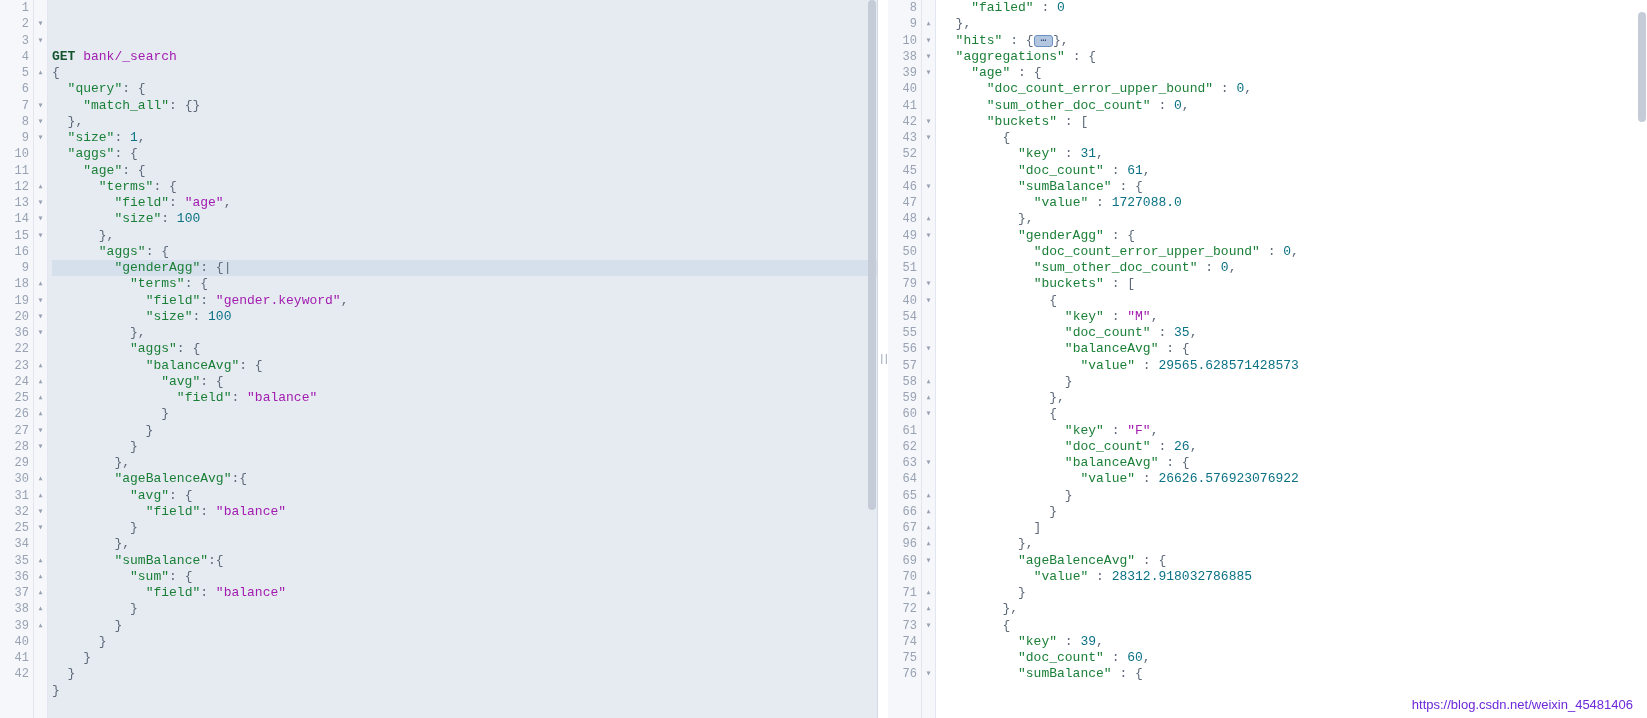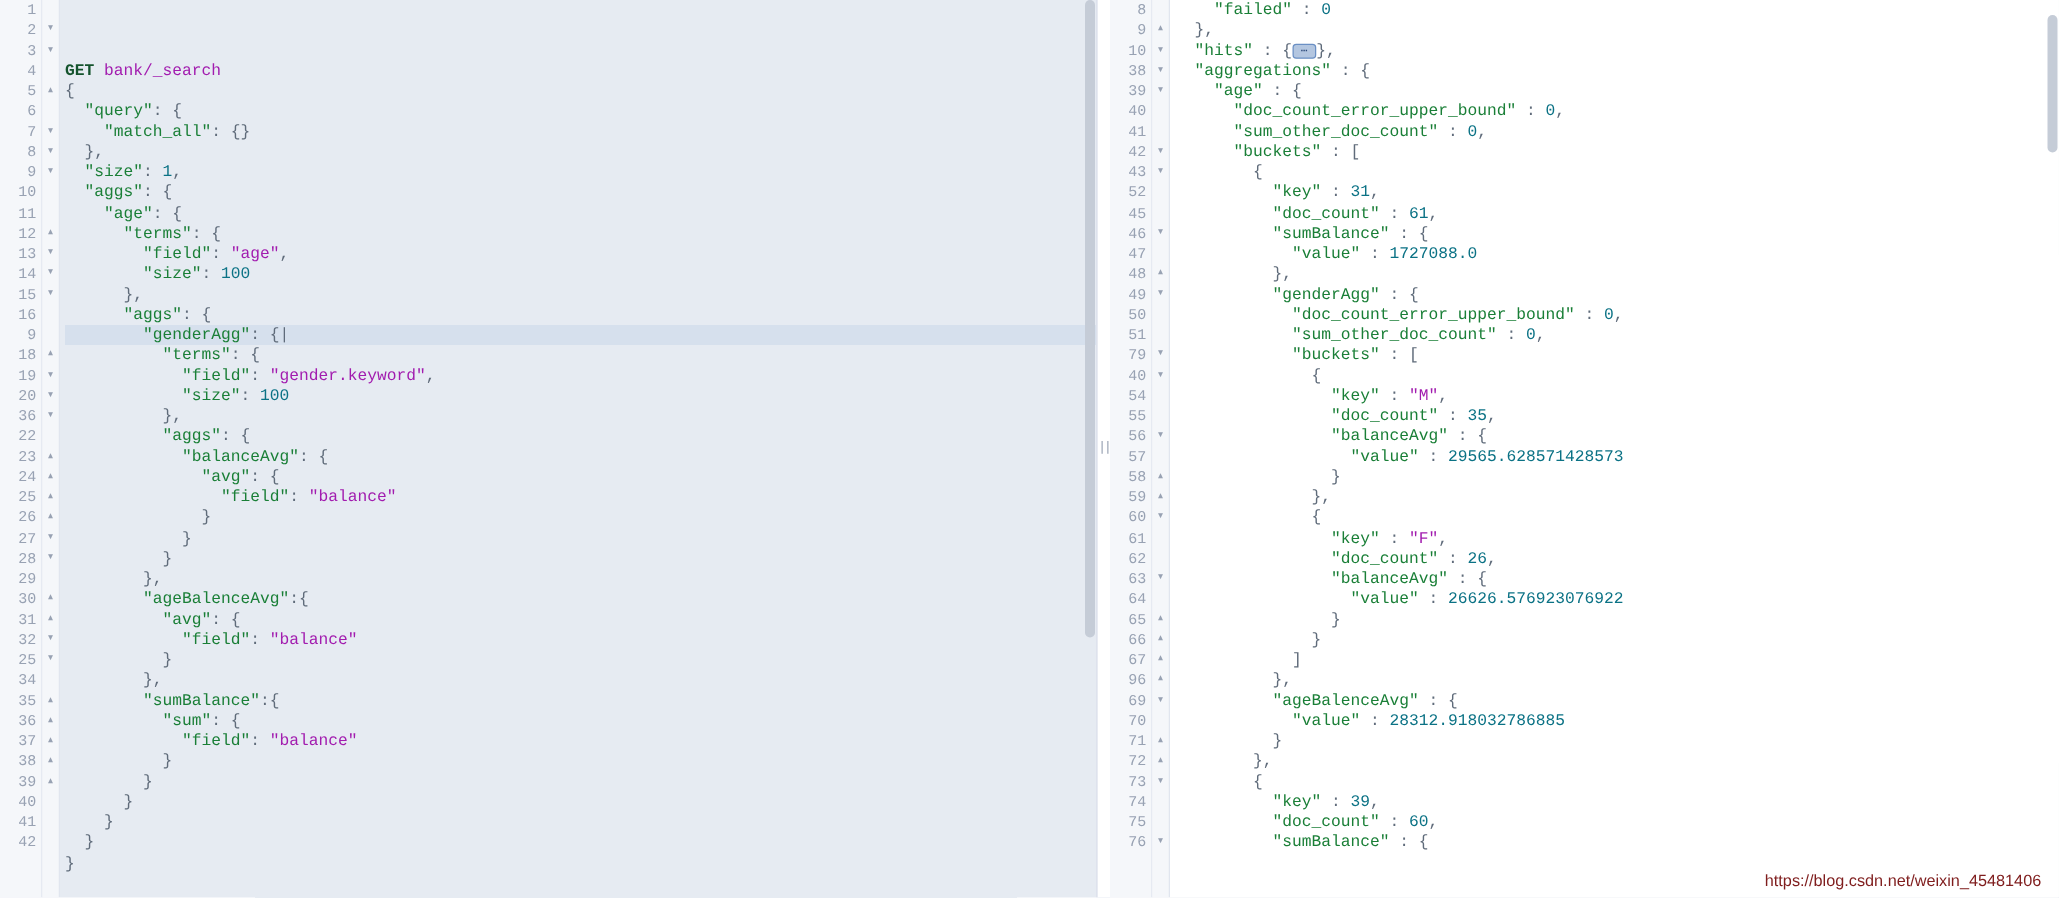--- a/index.html
+++ b/index.html
@@ -102,21 +102,21 @@
     position: absolute;
     right: 1px;
     width: 8px;
     background: #c5ccd7;
     border-radius: 4px;
   }
   .watermark {
     position: absolute;
     bottom: 6px;
     right: 14px;
-    color: #7f1d1d;
+    color: #6d28d9;
     font-family: Arial, sans-serif;
     font-size: 13px;
     pointer-events: none;
   }
 </style>
 </head>
 <body>
 
 <div class="panel panel-left">
   <div class="gutter" id="gutter-left">

